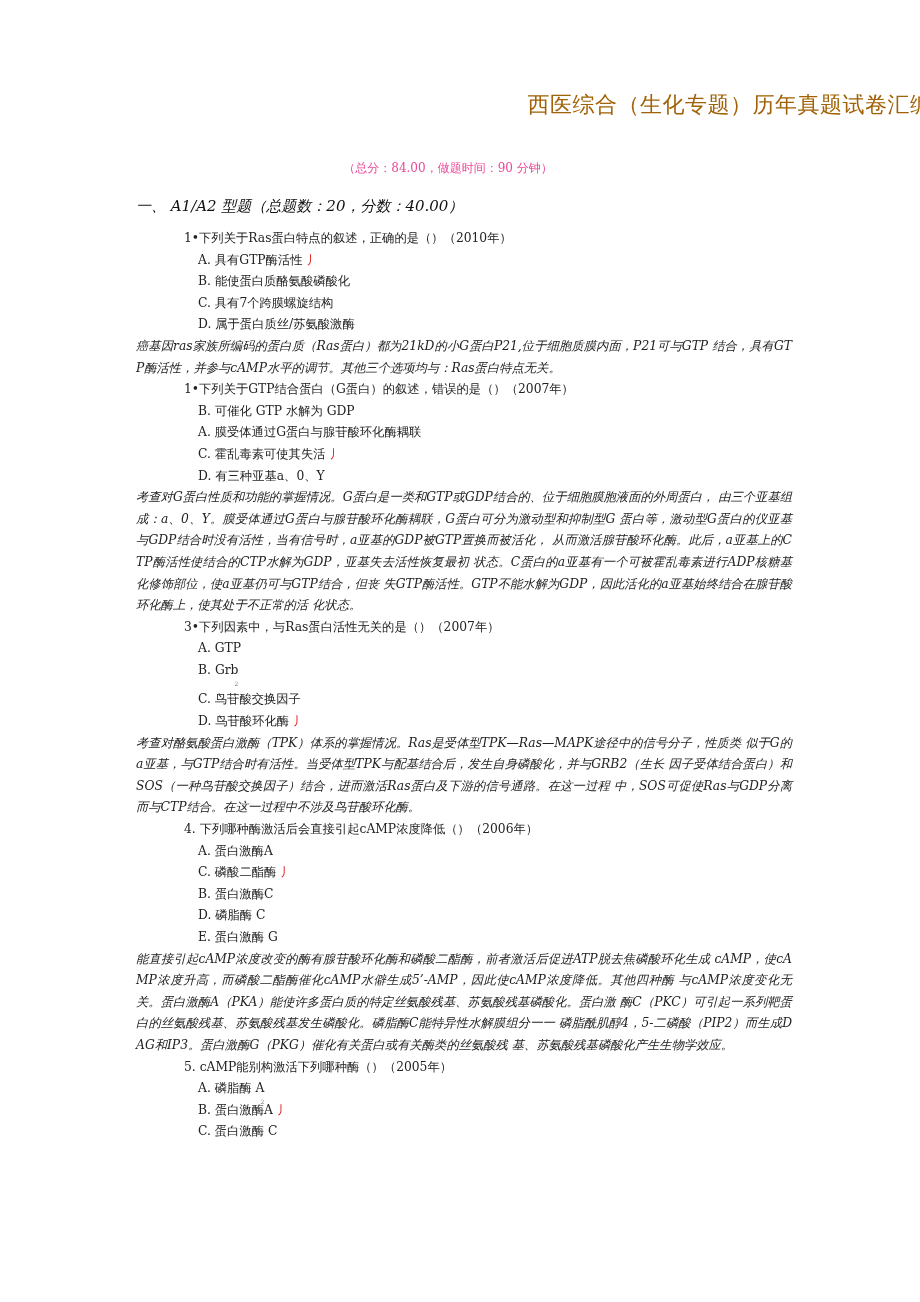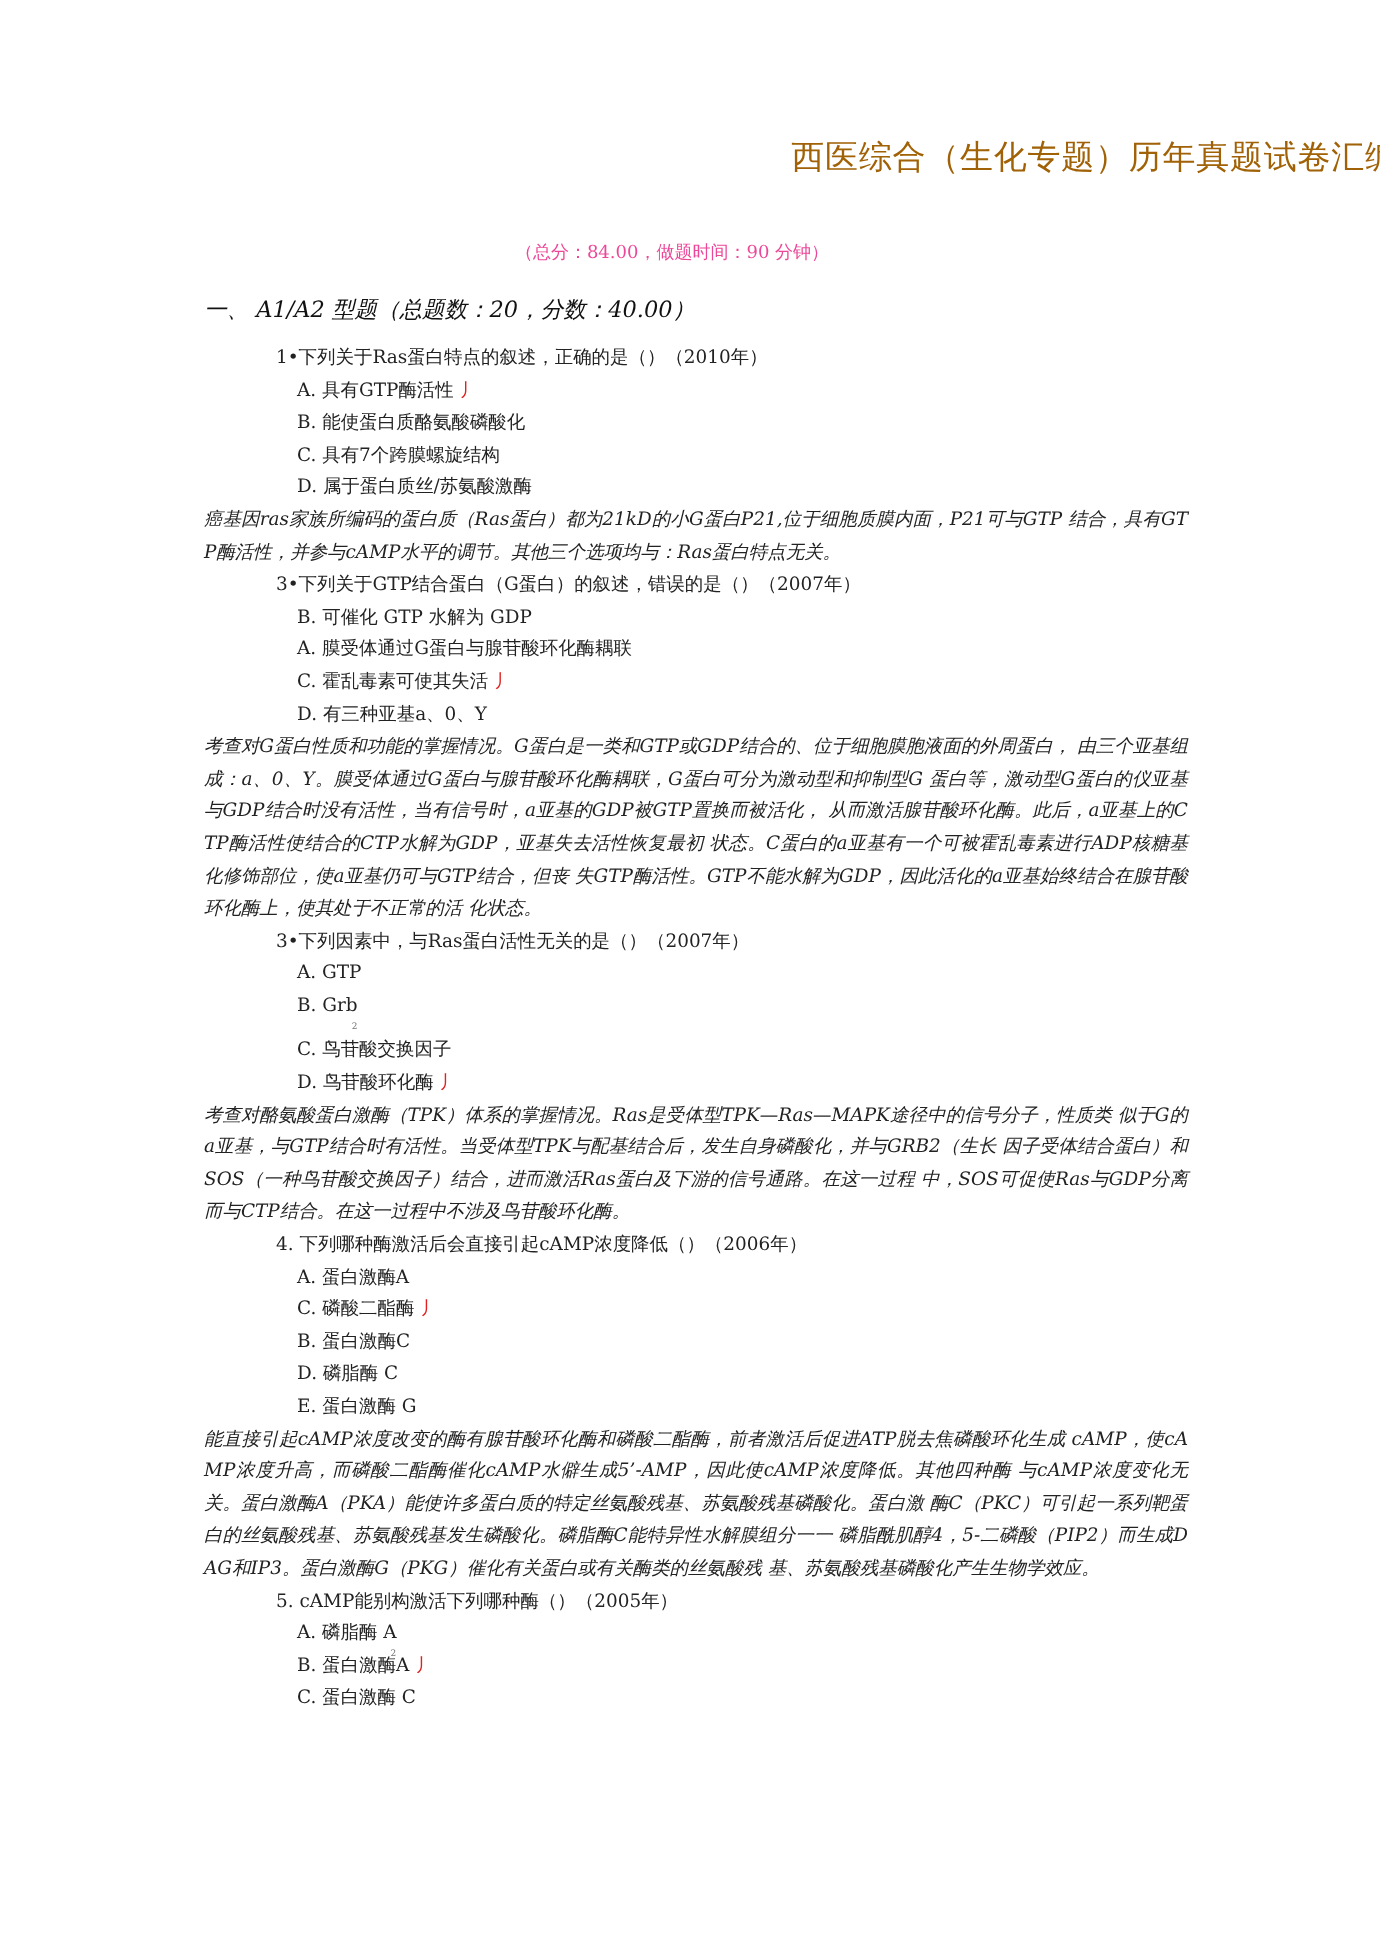--- a/index.html
+++ b/index.html
@@ -32,21 +32,21 @@
     <div>
       <div class="line">1•下列关于Ras蛋白特点的叙述，正确的是（）（2010年）</div>
       <div class="line opt"><span>A.</span> <span>具有GTP酶活性</span><span class="mark">丿</span></div>
       <div class="line opt"><span>B.</span> <span>能使蛋白质酪氨酸磷酸化</span></div>
       <div class="line opt"><span>C.</span> <span>具有7个跨膜螺旋结构</span></div>
       <div class="line opt"><span>D.</span> <span>属于蛋白质丝/苏氨酸激酶</span></div>
       <div class="para">癌基因ras家族所编码的蛋白质（Ras蛋白）都为21kD的小G蛋白P21,位于细胞质膜内面，P21可与GTP 结合，具有GTP酶活性，并参与cAMP水平的调节。其他三个选项均与：Ras蛋白特点无关。</div>
     </div>
 
     <div>
-      <div class="line">3•下列关于GTP结合蛋白（G蛋白）的叙述，错误的是（）（2007年）</div>
+      <div class="line">1•下列关于GTP结合蛋白（G蛋白）的叙述，错误的是（）（2007年）</div>
       <div class="line opt"><span>B.</span> <span>可催化 GTP 水解为 GDP</span></div>
       <div class="line opt"><span>A.</span> <span>膜受体通过G蛋白与腺苷酸环化酶耦联</span></div>
       <div class="line opt"><span>C.</span> <span>霍乱毒素可使其失活</span><span class="mark">丿</span></div>
       <div class="line opt"><span>D.</span> <span>有三种亚基a、0、Y</span></div>
       <div class="para">考查对G蛋白性质和功能的掌握情况。G蛋白是一类和GTP或GDP结合的、位于细胞膜胞液面的外周蛋白，  由三个亚基组成：a、0、Y。膜受体通过G蛋白与腺苷酸环化酶耦联，G蛋白可分为激动型和抑制型G 蛋白等，激动型G蛋白的仪亚基与GDP结合时没有活性，当有信号时，a亚基的GDP被GTP置换而被活化，  从而激活腺苷酸环化酶。此后，a亚基上的CTP酶活性使结合的CTP水解为GDP，亚基失去活性恢复最初 状态。C蛋白的a亚基有一个可被霍乱毒素进行ADP核糖基化修饰部位，使a亚基仍可与GTP结合，但丧 失GTP酶活性。GTP不能水解为GDP，因此活化的a亚基始终结合在腺苷酸环化酶上，使其处于不正常的活 化状态。</div>
     </div>
 
     <div>
       <div class="line">3•下列因素中，与Ras蛋白活性无关的是（）（2007年）</div>
       <div class="line opt"><span>A.</span> <span>GTP</span></div>

